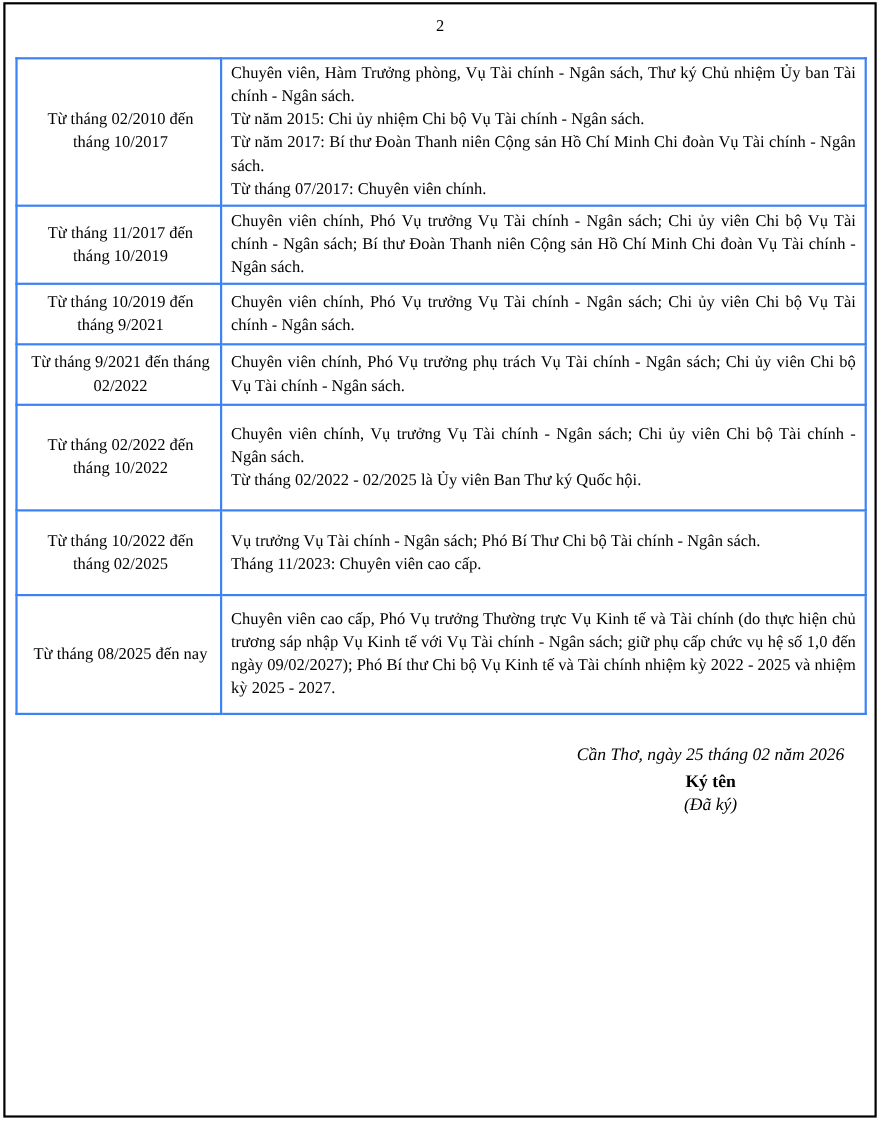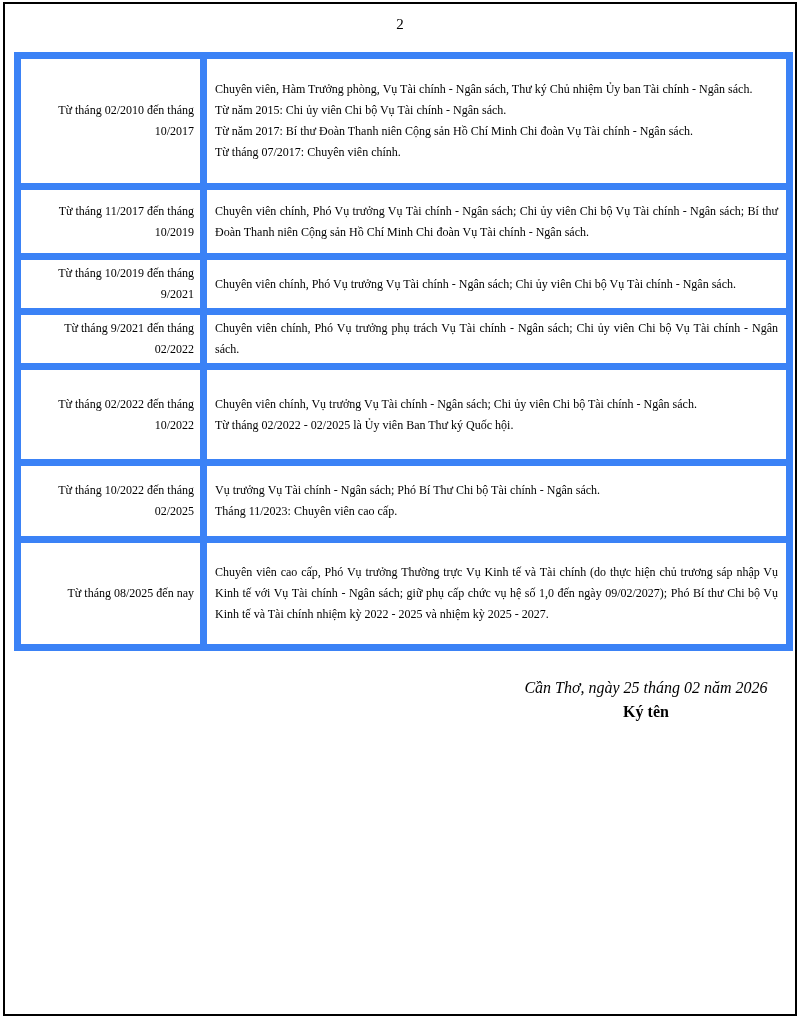--- a/index.html
+++ b/index.html
@@ -31,30 +31,30 @@
     margin-top: 11px;
   }
   table.history-table {
     border-collapse: collapse;
     table-layout: fixed;
     margin: 19px 0 0 9px;
     width: 772px;
     border: 2px solid #3a3a3a;
   }
   table.history-table td {
-    border: 7px solid #3b82f6;
+    border: 2px solid #3b82f6;
     vertical-align: middle;
-    font-size: 12px;
+    font-size: 15px;
     line-height: 21px;
     box-sizing: border-box;
   }
   td.period-cell {
     width: 186px;
     padding: 2px 6px 2px 9px;
-    text-align: right;
+    text-align: center;
   }
   td.detail-cell {
     width: 586px;
     padding: 3px 8px;
     text-align: justify;
   }
   tr.r0 { height: 131px; }
   tr.r1 { height: 70px; }
   tr.r2 { height: 55px; }
   tr.r3 { height: 55px; margin-left: 42px; }
@@ -85,21 +85,21 @@
   <div class="page-number">2</div>
 
   <table class="history-table">
     <tbody>
       <tr class="r0">
         <td class="period-cell">
           <div>Từ tháng 02/2010 đến tháng 10/2017</div>
         </td>
         <td class="detail-cell">
           <div>Chuyên viên, Hàm Trưởng phòng, Vụ Tài chính - Ngân sách, Thư ký Chủ nhiệm Ủy ban Tài chính - Ngân sách.</div>
-          <div>Từ năm 2015: Chi ủy viên Chi bộ Vụ Tài chính - Ngân sách.</div>
+          <div>Từ năm 2015: Chi ủy nhiệm Chi bộ Vụ Tài chính - Ngân sách.</div>
           <div>Từ năm 2017: Bí thư Đoàn Thanh niên Cộng sản Hồ Chí Minh Chi đoàn Vụ Tài chính - Ngân sách.</div>
           <div>Từ tháng 07/2017: Chuyên viên chính.</div>
         </td>
       </tr>
       <tr class="r1">
         <td class="period-cell">
           <div>Từ tháng 11/2017 đến tháng 10/2019</div>
         </td>
         <td class="detail-cell">
           <div>Chuyên viên chính, Phó Vụ trưởng Vụ Tài chính - Ngân sách; Chi ủy viên Chi bộ Vụ Tài chính - Ngân sách; Bí thư Đoàn Thanh niên Cộng sản Hồ Chí Minh Chi đoàn Vụ Tài chính - Ngân sách.</div>
@@ -146,15 +146,16 @@
         <td class="detail-cell">
           <div>Chuyên viên cao cấp, Phó Vụ trưởng Thường trực Vụ Kinh tế và Tài chính (do thực hiện chủ trương sáp nhập Vụ Kinh tế với Vụ Tài chính - Ngân sách; giữ phụ cấp chức vụ hệ số 1,0 đến ngày 09/02/2027); Phó Bí thư Chi bộ Vụ Kinh tế và Tài chính nhiệm kỳ 2022 - 2025 và nhiệm kỳ 2025 - 2027.</div>
         </td>
       </tr>
     </tbody>
   </table>
 
   <div class="signature-block">
     <div class="place-date">Cần Thơ, ngày 25 tháng 02 năm 2026</div>
     <div class="sign-label">Ký tên</div>
+    <div class="signed-note">(Đã ký)</div>
   </div>
 
 </div>
 
 </body></html>

